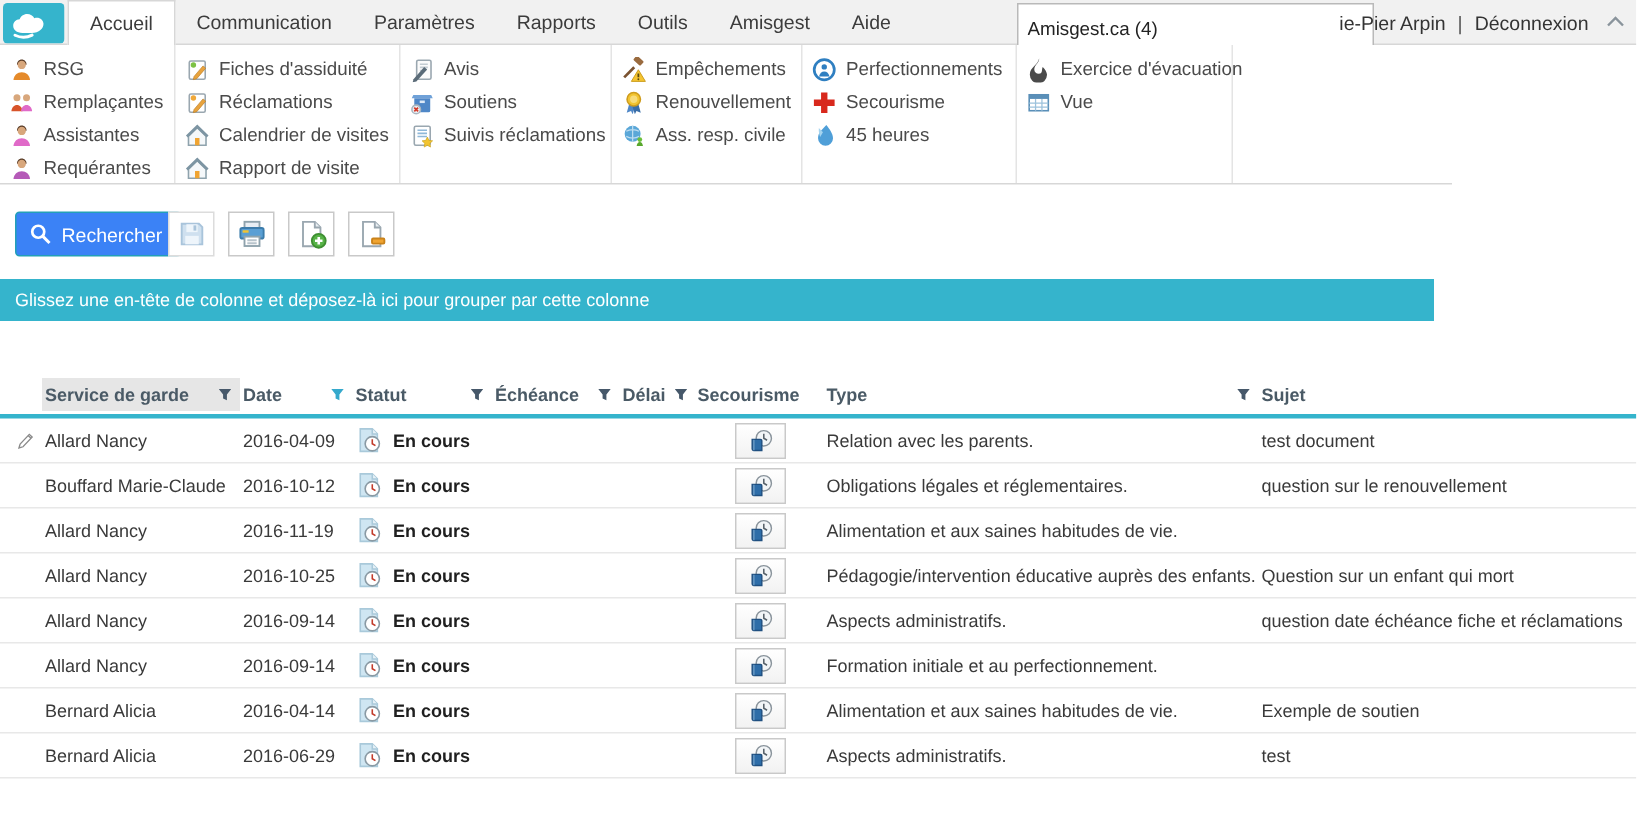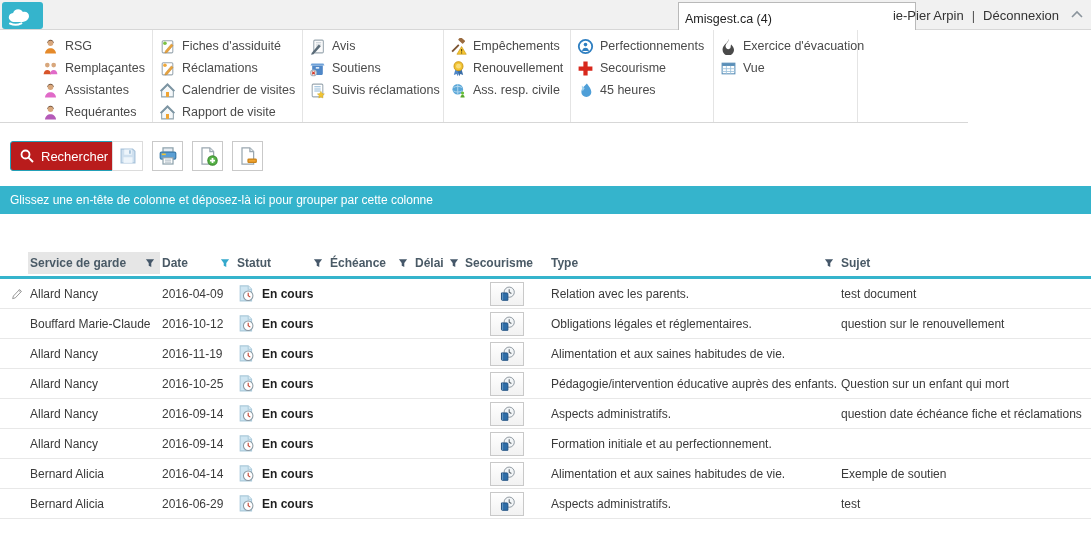--- a/index.html
+++ b/index.html
@@ -14,38 +14,38 @@
   .tab{height:30px;line-height:30px;padding:0 14px;font-size:13px;color:#3c3c3c;cursor:pointer;white-space:nowrap;}
   .tab.active{background:#fff;border:1px solid #d7d7d7;border-bottom:none;height:31px;}
   .account-box{position:absolute;left:678px;top:2px;width:238px;height:23px;border:1px solid #b9b9b9;
           background:#fff;font-size:12.5px;padding:16px 6px;color:#222;font-family:inherit;}
   .userarea{position:absolute;right:6px;top:0;height:30px;display:flex;align-items:center;font-size:13px;color:#333;}
   .userarea a{color:#333;text-decoration:none;cursor:pointer;}
   .userarea .sep{margin:0 8px;color:#555;}
   .chev{width:16px;height:16px;margin-left:10px;cursor:pointer;}
   
   .ribbon{position:absolute;left:0;top:30px;width:968px;height:93px;background:#fff;
-          border-bottom:1px solid #d7d7d7;display:flex;padding-left:36px;}
+          border-bottom:1px solid #d7d7d7;display:flex;}
   .rgroup{padding:5px 0 0 6px;border-right:1px solid #e4e4e4;height:100%;}
   .ritem{display:flex;align-items:center;height:22px;cursor:pointer;white-space:nowrap;}
   .ritem .ric{width:17px;height:17px;margin-right:6px;flex:none;}
   .ritem .rlb{font-size:12.5px;color:#4a4a4a;padding-right:10px;}
   .ric svg,.logo svg,.chev svg{display:block;width:100%;height:100%;}
   
   .toolbar{position:absolute;left:0;top:140px;width:1091px;height:32px;}
-  .search-btn{position:absolute;left:10px;top:1px;height:30px;padding:0 12px 0 8px;background:#b91c1c;
+  .search-btn{position:absolute;left:10px;top:1px;height:30px;padding:0 12px 0 8px;background:#3b82f6;
       border:1px solid #23a0b8;border-radius:3px;color:#fff;font-size:13px;display:flex;align-items:center;
       cursor:pointer;font-family:inherit;}
   .search-btn .s-ic{width:16px;height:16px;margin-right:6px;}
   .tbtn{position:absolute;top:1px;width:31px;height:30px;background:#fff;border:1px solid #c9c9c9;
       display:flex;align-items:center;justify-content:center;cursor:pointer;}
   .tbtn .ric{width:20px;height:20px;}
   .tbtn.disabled{border-color:#dcdcdc;}
   
-  .groupbar{position:absolute;left:0;top:186px;width:1091px;height:28px;background:#35b4cc;color:#fff;
+  .groupbar{position:absolute;left:0;top:186px;width:956px;height:28px;background:#35b4cc;color:#fff;
       font-size:12px;display:flex;align-items:center;padding-left:10px;}
   
   .grid{position:absolute;left:0;top:214px;width:1091px;}
   .ghead{display:flex;height:27px;align-items:center;margin-top:35px;}
   .gh{display:flex;align-items:center;justify-content:space-between;height:22px;padding:0 4px 0 2px;
       font-size:12px;font-weight:bold;color:#4a5a66;cursor:pointer;white-space:nowrap;overflow:hidden;}
   .gh.hl{background:#e6e6e6;}
   .funnel{width:12px;height:12px;flex:none;margin-left:4px;cursor:pointer;}
   .underline{height:3px;background:#35b4cc;width:1091px;}
   .grow{display:flex;height:30px;align-items:center;border-bottom:1px solid #e8e8e8;cursor:default;}
@@ -62,20 +62,29 @@
 
 <div class="app">
   <div class="tabbar">
     <div class="logo">
       <svg viewBox="0 0 41 27">
           <rect width="41" height="27" rx="3" fill="#35b4cc"></rect>
           <path d="M13 20c-4 0-6.2-2.3-6.2-4.8 0-2.3 1.8-4.2 4.3-4.3.6-2.1 2.6-3.6 5-3.6 2.1 0 4 1.1 4.8 2.8.5-.2 1.1-.3 1.7-.3 2.4 0 4.4 1.8 4.4 4.1 0 3.1-2.8 6.1-8 6.1z" fill="#fff"></path>
           <path d="M8 21.5c3.4 1.6 8 1.6 11.4-.1" stroke="#fff" stroke-width="2" fill="none" stroke-linecap="round"></path>
         </svg>
     </div>
+    <div class="tabs" id="tabs">
+        <div class="tab active">Accueil</div>
+        <div class="tab">Communication</div>
+        <div class="tab">Paramètres</div>
+        <div class="tab">Rapports</div>
+        <div class="tab">Outils</div>
+        <div class="tab">Amisgest</div>
+        <div class="tab">Aide</div>
+      </div>
     <input class="account-box" readonly="" value="Amisgest.ca (4)" style="">
     <div class="userarea">
       <span>ie-Pier Arpin</span>
       <span class="sep">|</span>
       <a>Déconnexion</a>
       <span class="chev">
         <svg viewBox="0 0 16 16">
             <path d="M3 10l5-5 5 5" fill="none" stroke="#8a949c" stroke-width="1.6"></path>
           </svg>
       </span>

